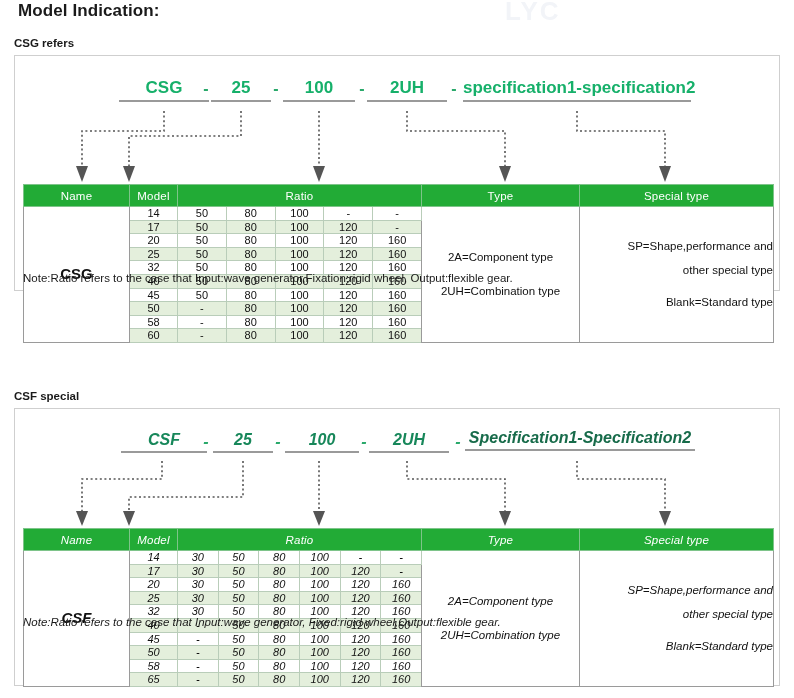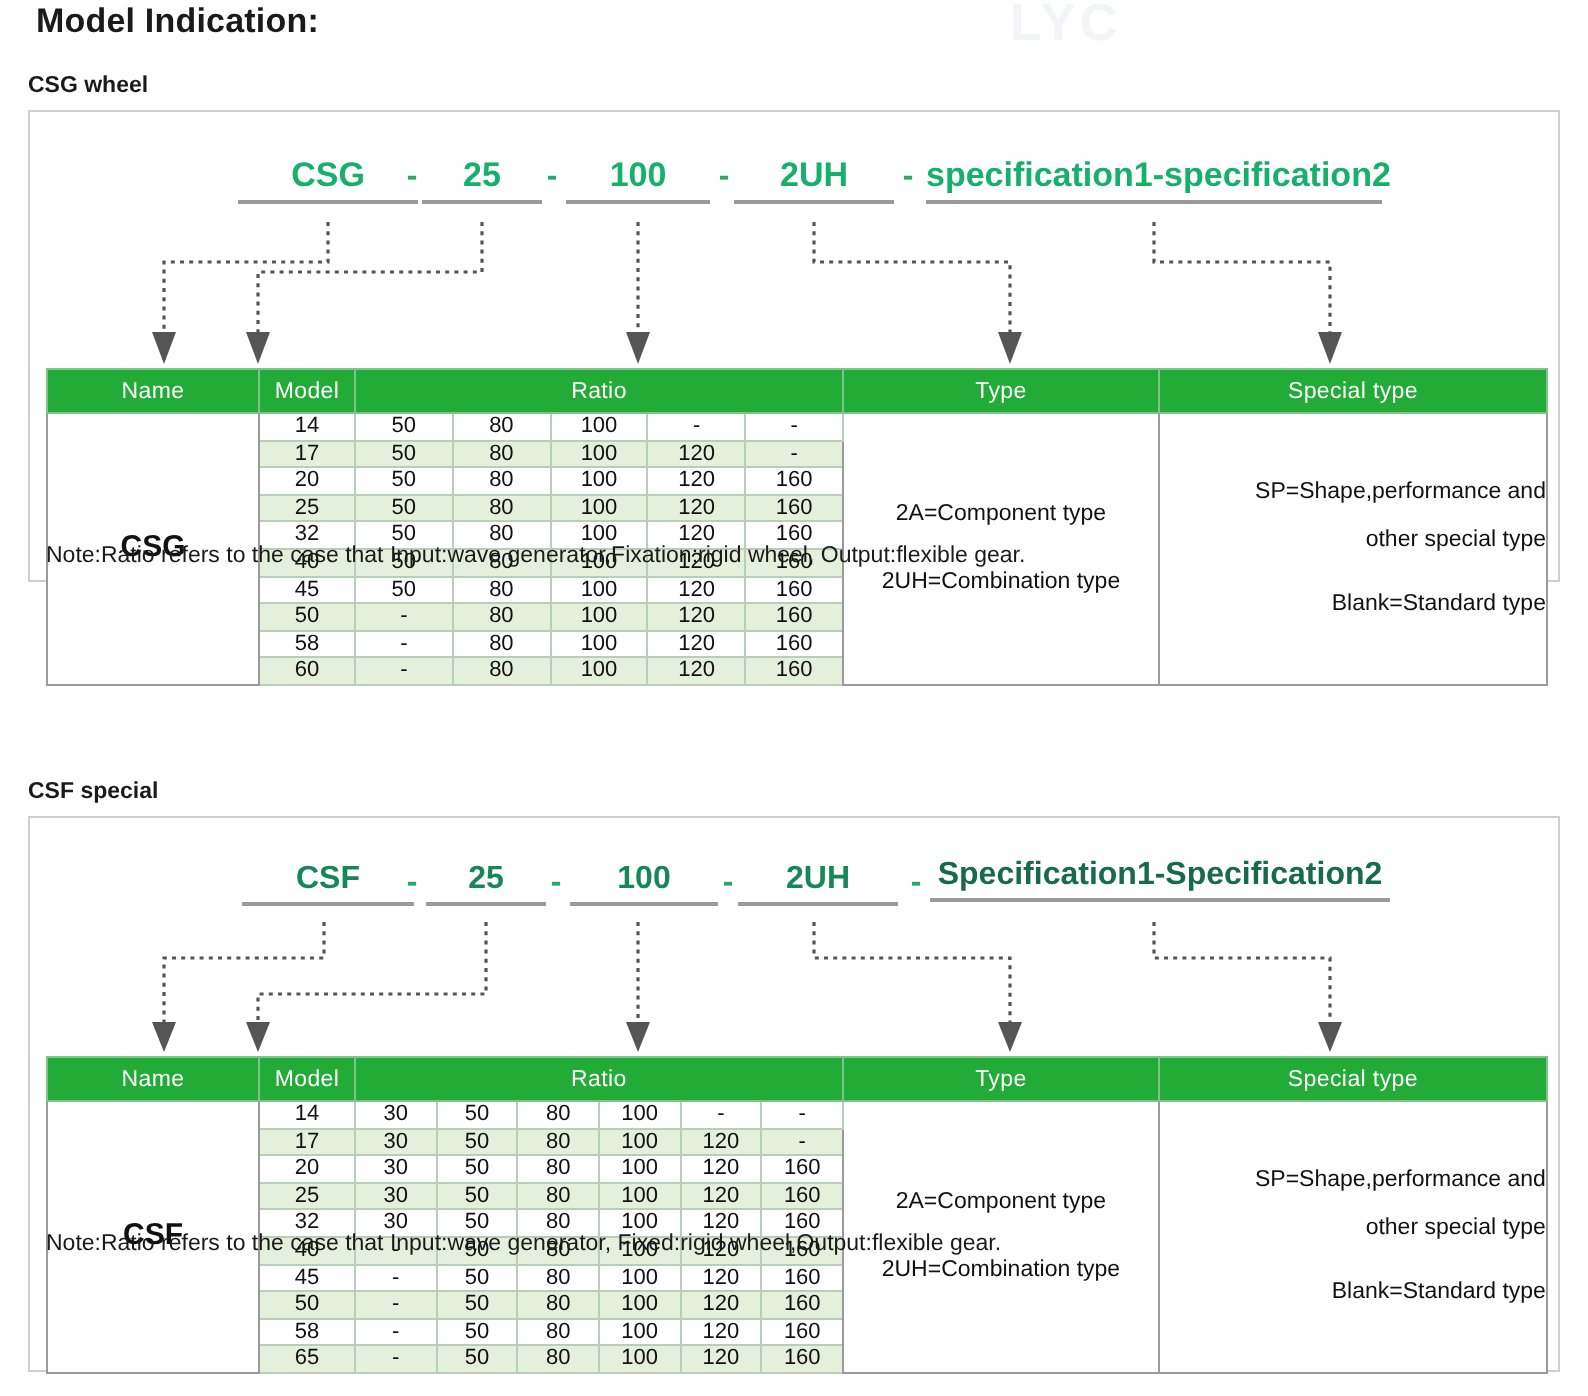--- a/index.html
+++ b/index.html
@@ -24,21 +24,21 @@
   }
   #csg-series-label { top: 37px; }
   #csf-series-label { top: 390px; }
 
   
   .panel {
     position: absolute; left: 14px; width: 766px;
     border: 1px solid #cfcfcf; background: #fff;
   }
   #csg-panel { top: 55px; height: 236px; padding-left: 36px; }
-  #csf-panel { top: 408px; height: 278px; }
+  #csf-panel { top: 408px; height: 278px; font-style: italic; }
 
   
   .code-row { position: absolute; left: 0; top: 0; width: 100%; height: 56px; }
   .code-token {
     position: absolute;
     font-weight: bold;
     text-align: center;
     border-bottom: 2px solid #9a9a9a;
     padding-bottom: 2px;
     white-space: nowrap;
@@ -112,21 +112,21 @@
 </style>
 </head>
 <body>
 
 <div class="page">
 
   <div class="watermark">LYC</div>
 
   <div class="page-title">Model Indication:</div>
 
-  <div class="series-label" id="csg-series-label">CSG wheel</div>
+  <div class="series-label" id="csg-series-label">CSG refers</div>
 
   <div class="panel" id="csg-panel">
 
     <div class="code-row">
       <div class="code-token t-csg" style="left:104px; top:22px; width:90px;">CSG</div>
       <div class="code-dash" style="left:176px; top:24px; width:30px;">-</div>
       <div class="code-token t-csg" style="left:196px; top:22px; width:60px;">25</div>
       <div class="code-dash" style="left:246px; top:24px; width:30px;">-</div>
       <div class="code-token t-csg" style="left:268px; top:22px; width:72px;">100</div>
       <div class="code-dash" style="left:332px; top:24px; width:30px;">-</div>

